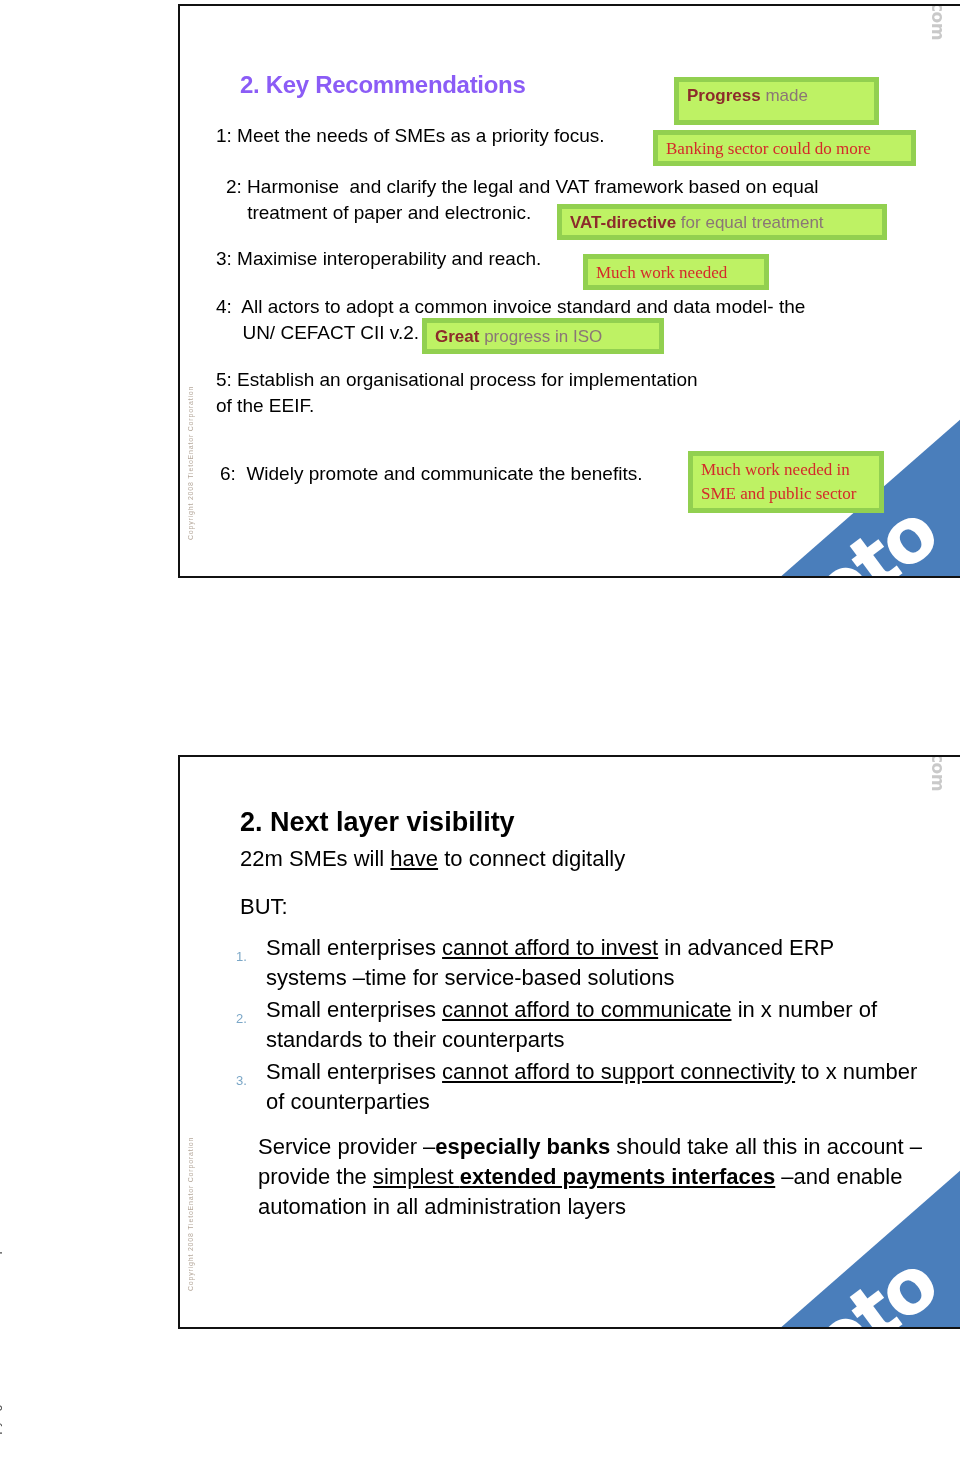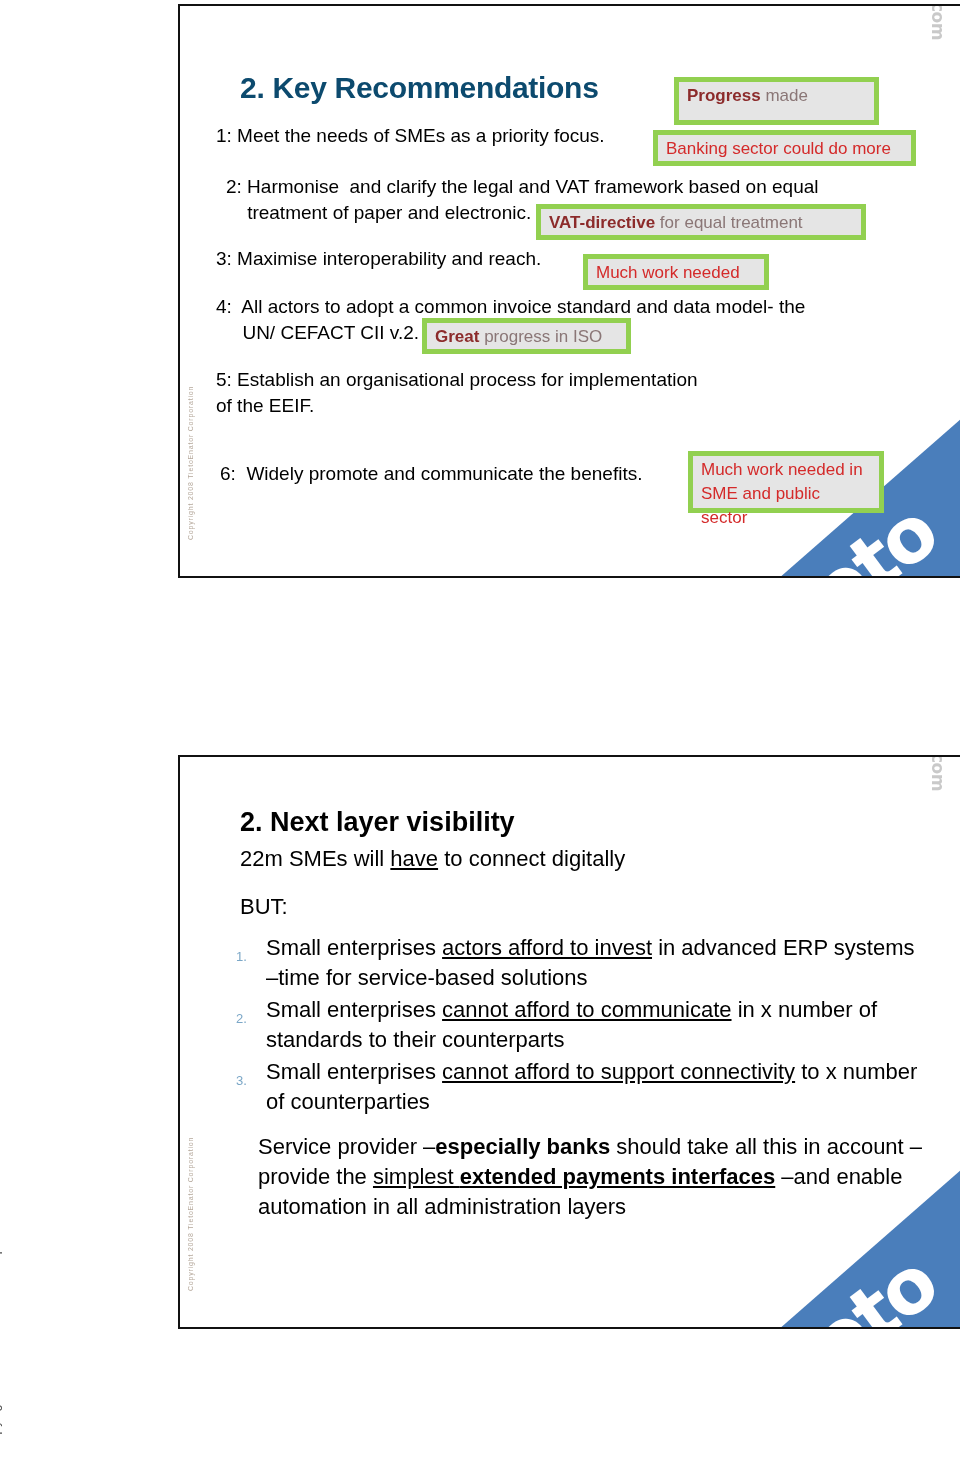--- a/index.html
+++ b/index.html
@@ -102,60 +102,60 @@
   }
 
   
   .body {
     position: absolute;
     left: 0; top: 0; right: 0; bottom: 0;
   }
   .s1-title {
     position: absolute;
     left: 60px; top: 65px;
-    font-size: 30px;
-    font-weight: bold;
-    color: #0c4a6e;
+    font-size: 24px;
+    font-weight: bold;
+    color: #8b5cf6;
     letter-spacing: -0.3px;
   }
   .rec {
     position: absolute;
     font-size: 19px;
     color: #000000;
     line-height: 26px;
     white-space: pre-wrap;
   }
   #rec-1 { left: 36px; top: 117px; }
   #rec-2 { left: 46px; top: 168px; }
   #rec-3 { left: 36px; top: 240px; }
   #rec-4 { left: 36px; top: 288px; }
   #rec-5 { left: 36px; top: 361px; }
   #rec-6 { left: 40px; top: 455px; text-align: right; }
 
   
   .callout {
     position: absolute;
     border: 5px solid #92d050;
-    background: #e5e5e5;
+    background: #bef264;
     box-sizing: border-box;
     padding: 2px 8px;
     font-size: 17px;
     color: #9e3b3b;
     line-height: 24px;
     white-space: pre-line;
   }
   .callout .soft   { color: #8a7676; }
   .callout .strong { color: #8c2b2b; font-weight: bold; }
-  .callout.red     { color: #d42a2a; }
+  .callout.red     { color: #d42a2a; font-family: Liberation Serif, serif; }
 
   #co-progress   { left: 494px; top: 71px;  width: 205px; height: 48px; }
   #co-banking    { left: 473px; top: 124px; width: 263px; height: 36px; }
-  #co-vat        { left: 356px; top: 198px; width: 330px; height: 36px; }
+  #co-vat        { left: 377px; top: 198px; width: 330px; height: 36px; }
   #co-muchwork   { left: 403px; top: 248px; width: 186px; height: 36px; }
-  #co-greatiso   { left: 242px; top: 312px; width: 209px; height: 36px; }
+  #co-greatiso   { left: 242px; top: 312px; width: 242px; height: 36px; }
   #co-ec         { left: 178px; top: 390px; width: 457px; height: 62px; }
   #co-smepublic  { left: 508px; top: 445px; width: 196px; height: 62px; }
 
   
   .s2-title {
     position: absolute;
     left: 60px; top: 50px;
     font-size: 27px;
     font-weight: bold;
     color: #000000;
@@ -268,21 +268,21 @@
   <div class="body">
 
     <div class="s2-title">2.  Next layer visibility</div>
 
     <div class="s2-sub"><span>22m SMEs will </span><u>have</u><span> to connect digitally</span></div>
 
     <div class="s2-but">BUT:</div>
 
     <ul class="s2-list">
       <li>
-        <span class="num">1.</span><span>Small enterprises </span><u>actors afford to invest</u><span> in advanced ERP systems –time for service-based solutions</span>
+        <span class="num">1.</span><span>Small enterprises </span><u>cannot afford to invest</u><span> in advanced ERP systems –time for service-based solutions</span>
       </li>
       <li>
         <span class="num">2.</span><span>Small enterprises </span><u>cannot afford to communicate</u><span> in x number of standards to their counterparts</span>
       </li>
       <li>
         <span class="num">3.</span><span>Small enterprises </span><u>cannot afford to support connectivity</u><span> to x number of counterparties</span>
       </li>
     </ul>
 
     <div class="s2-closing"><span>Service provider –</span><b>especially banks</b><span> should take all this in account –provide the </span><u>simplest </u><u><b>extended payments interfaces</b></u><span> –and enable automation in all administration layers</span></div>

